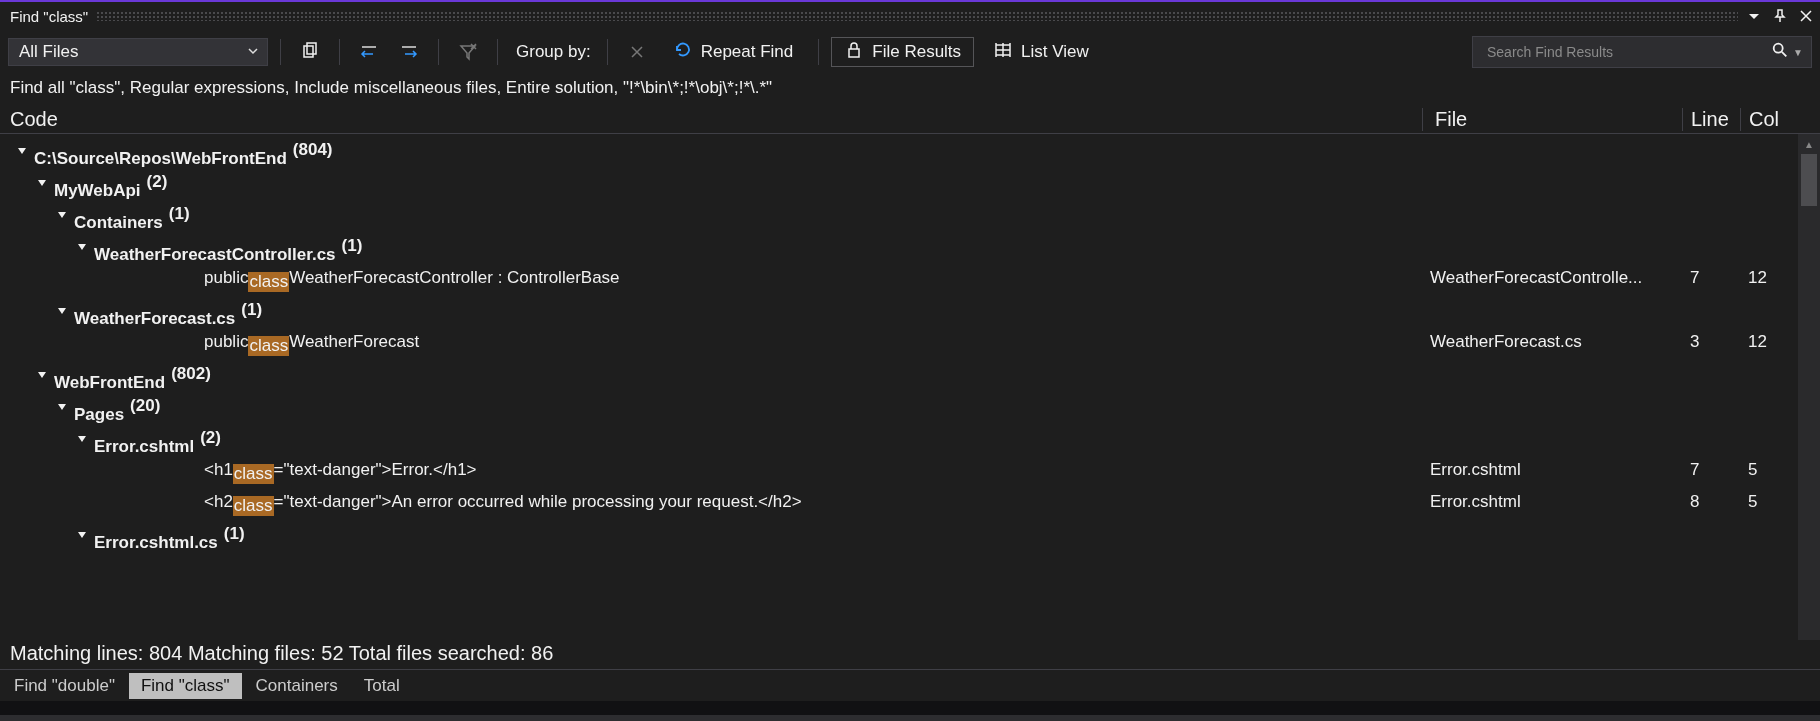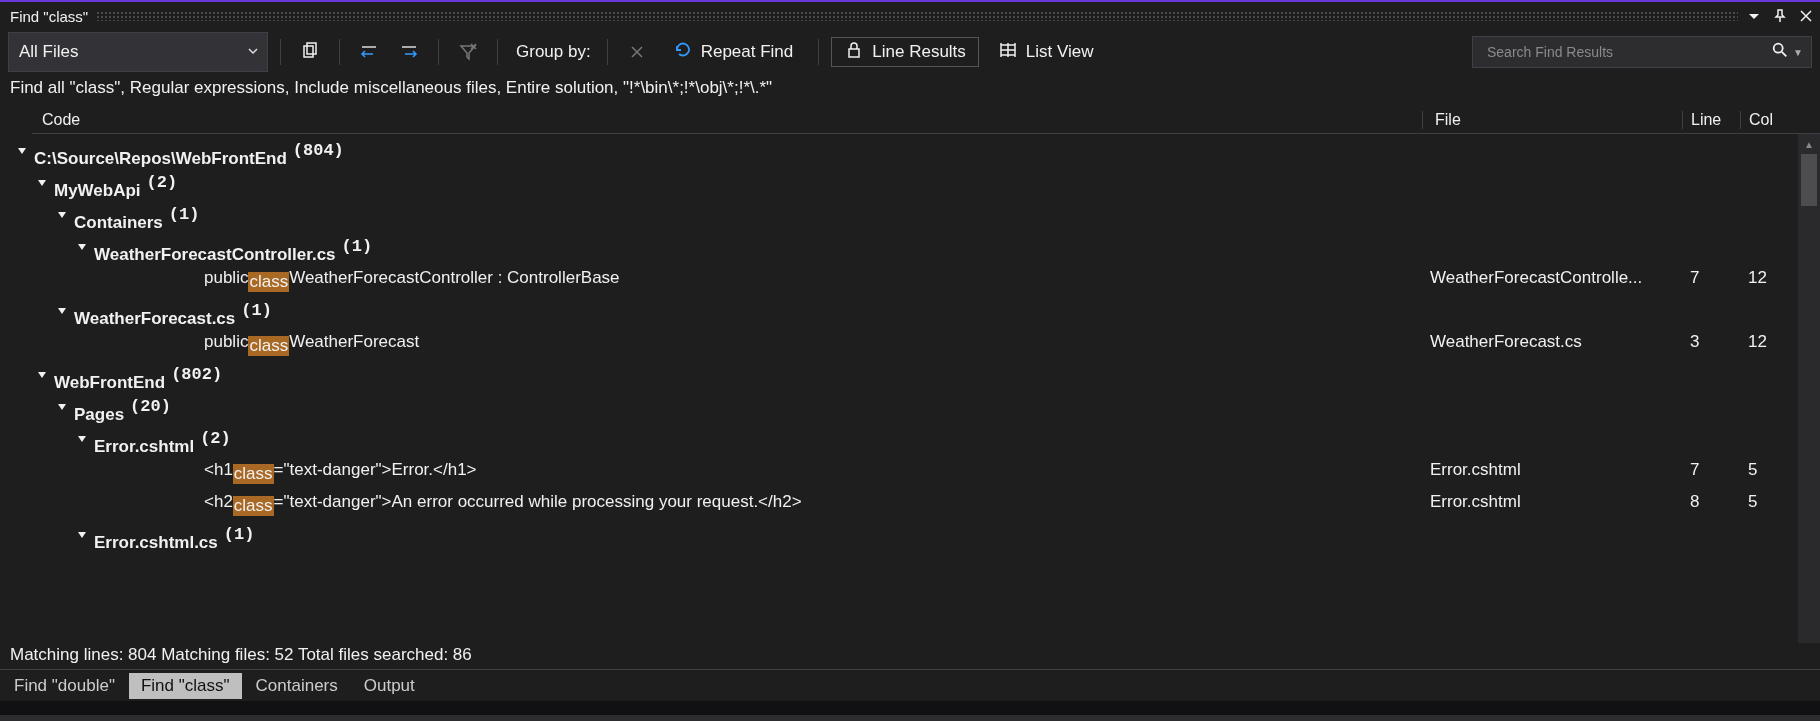--- a/index.html
+++ b/index.html
@@ -63,21 +63,21 @@
     display: flex;
     align-items: center;
     height: 44px;
     padding: 0 8px;
     gap: 6px;
     background: var(--bg);
   }
   .tb-sep { width: 1px; height: 26px; background: var(--border); margin: 0 6px; }
   .dropdown {
     display: flex; align-items: center; justify-content: space-between;
-    height: 40px;
+    height: 28px;
     background: var(--bg-input);
     border: 1px solid var(--border);
     padding: 0 8px 0 10px;
     color: var(--fg);
     cursor: pointer;
     font-size: 17px;
   }
   .dropdown .chev { margin-left: 8px; }
   .tb-label { color: var(--fg); font-size: 17px; padding: 0 4px 0 6px; }
   .tb-btn {
@@ -119,24 +119,23 @@
     font-size: 17px;
     color: var(--fg);
   }
 
   
   .col-header {
     display: flex;
     align-items: center;
     height: 28px;
     border-bottom: 1px solid var(--border);
-    font-size: 16px;
+    font-size: 20px;
     padding-left: 10px;
     position: relative;
-    margin-left: 32px;
   }
   .col-header .col-code { flex: 1; }
   .col-header .col-file { width: 260px; border-left: 1px solid var(--border); padding-left: 12px; }
   .col-header .col-line { width: 58px; border-left: 1px solid var(--border); padding-left: 8px; }
   .col-header .col-col  { width: 58px; border-left: 1px solid var(--border); padding-left: 8px; }
   .col-header .col-scroll { width: 22px; border-left: 1px solid var(--border); }
 
   
   .tree-wrap {
     flex: 1;
@@ -160,36 +159,36 @@
   .tree-row .cell-col  { width: 58px; padding-left: 8px; }
   .indent { display: inline-block; }
   .expander {
     width: 16px; height: 16px;
     display: inline-flex; align-items: center; justify-content: center;
     margin-right: 4px;
     cursor: pointer;
   }
   .expander svg { width: 10px; height: 10px; fill: var(--fg); }
   .group-label { font-weight: 600; margin-top: 17px; }
-  .group-count { font-weight: 600; margin-left: 6px; font-family: Liberation Mono, monospace; }
+  .group-count { font-weight: 600; margin-left: 6px; }
   .hl { background: var(--bg-highlight); padding: 0 1px; margin-top: 8px; }
 
   
   .vscroll {
     width: 22px;
     background: #2a2a2c;
     position: relative;
   }
   .vscroll .arrow { height: 20px; display: flex; align-items: center; justify-content: center; color: #888; font-size: 10px; }
   .vscroll .thumb { position: absolute; top: 20px; left: 3px; right: 3px; height: 52px; background: #4d4d50; }
 
   
   .status {
     padding: 2px 10px 4px 10px;
-    font-size: 17px;
+    font-size: 20px;
   }
 
   
   .bottom-tabs {
     display: flex;
     align-items: center;
     height: 32px;
     background: var(--bg);
     border-top: 1px solid var(--border);
     padding: 0 2px;
@@ -303,21 +302,21 @@
 
     <div class="tb-sep"></div>
 
     <span class="tb-btn textbtn boxed">
       <span>
         <svg viewBox="0 0 20 20" width="18" height="18">
             <rect x="5" y="9" width="10" height="8"></rect>
             <path d="M7 9 V6 A3 3 0 0 1 13 6 V9"></path>
           </svg>
       </span>
-      <span>Line Results</span>
+      <span>File Results</span>
     </span>
 
     <span class="tb-btn textbtn">
       <span>
         <svg viewBox="0 0 20 20" width="20" height="20">
             <path d="M3 5 H17 M3 10 H17 M3 15 H17 M3 3 V17 M10 3 V17 M17 3 V17"></path>
           </svg>
       </span>
       <span>List View</span>
     </span>
@@ -531,18 +530,18 @@
       <div class="thumb"></div>
     </div>
   </div>
 
   <div class="status">Matching lines: 804 Matching files: 52 Total files searched: 86</div>
 
   <div class="bottom-tabs" id="bottom-tabs">
       <div class="tab">Find "double"</div>
       <div class="tab active">Find "class"</div>
       <div class="tab">Containers</div>
-      <div class="tab">Output</div>
+      <div class="tab">Total</div>
     </div>
 
   <div class="footer-gap"></div>
   <div class="footer-bar"></div>
 </div>
 
 </body></html>

